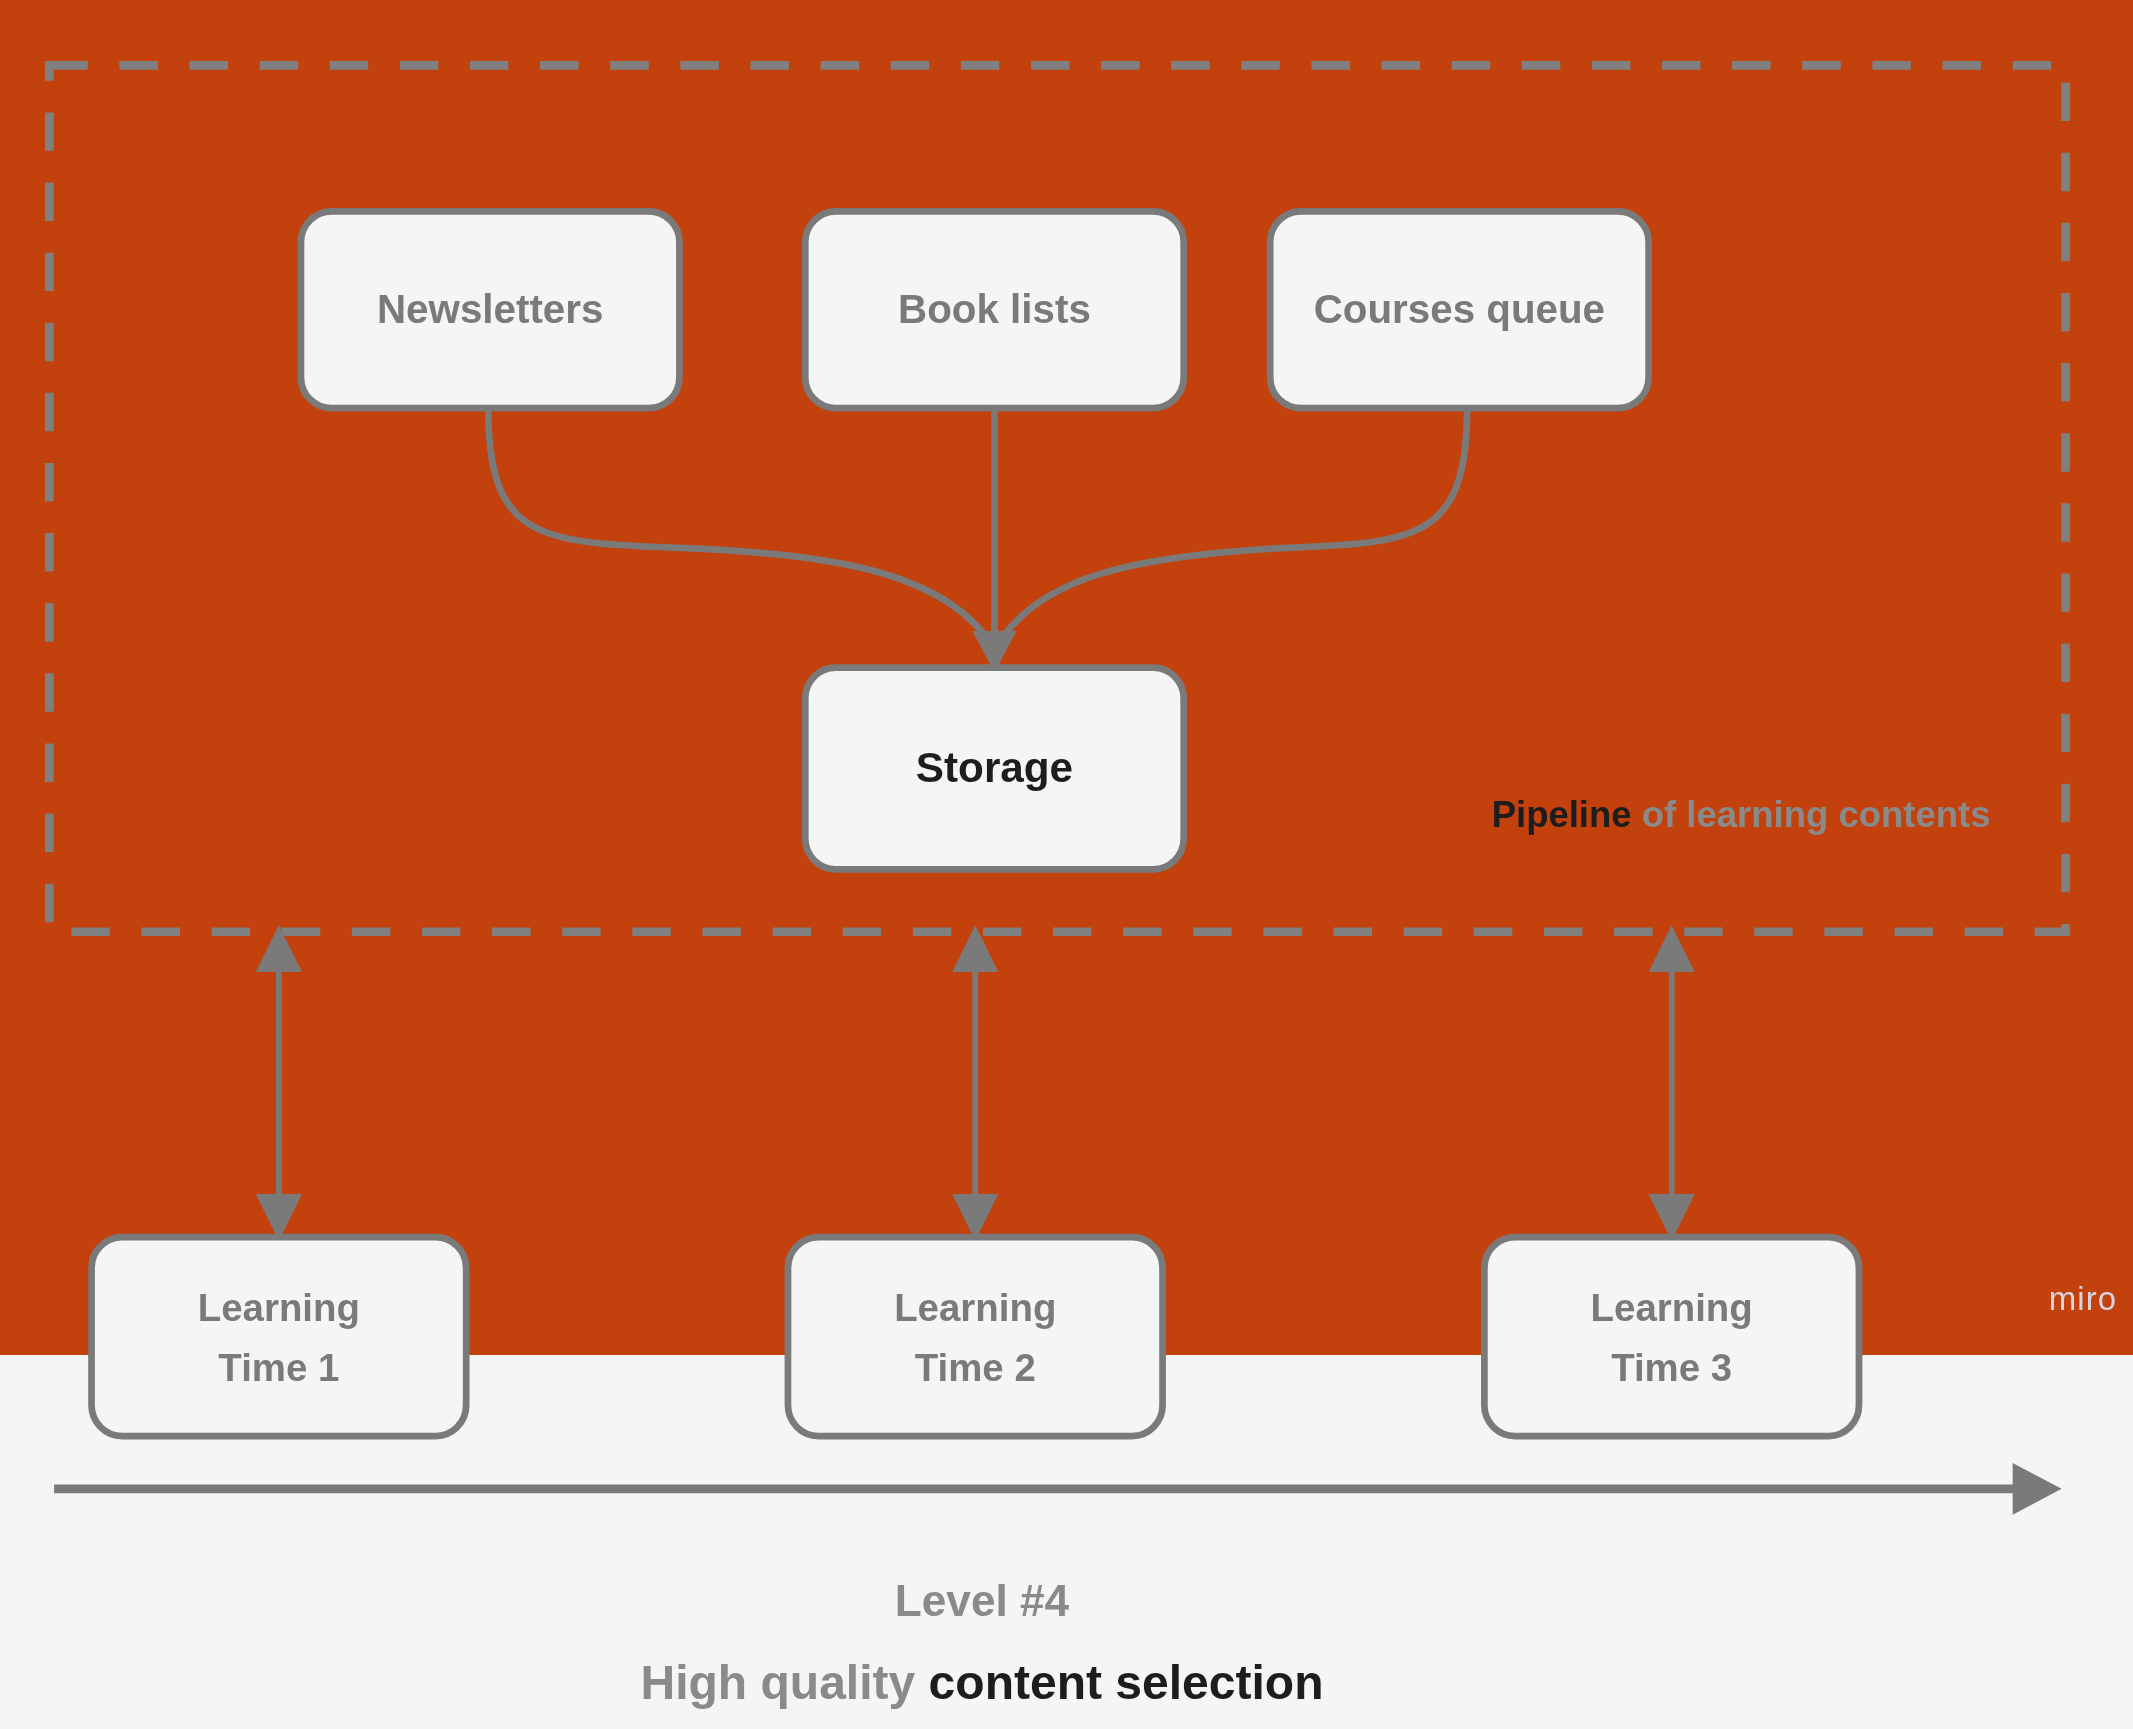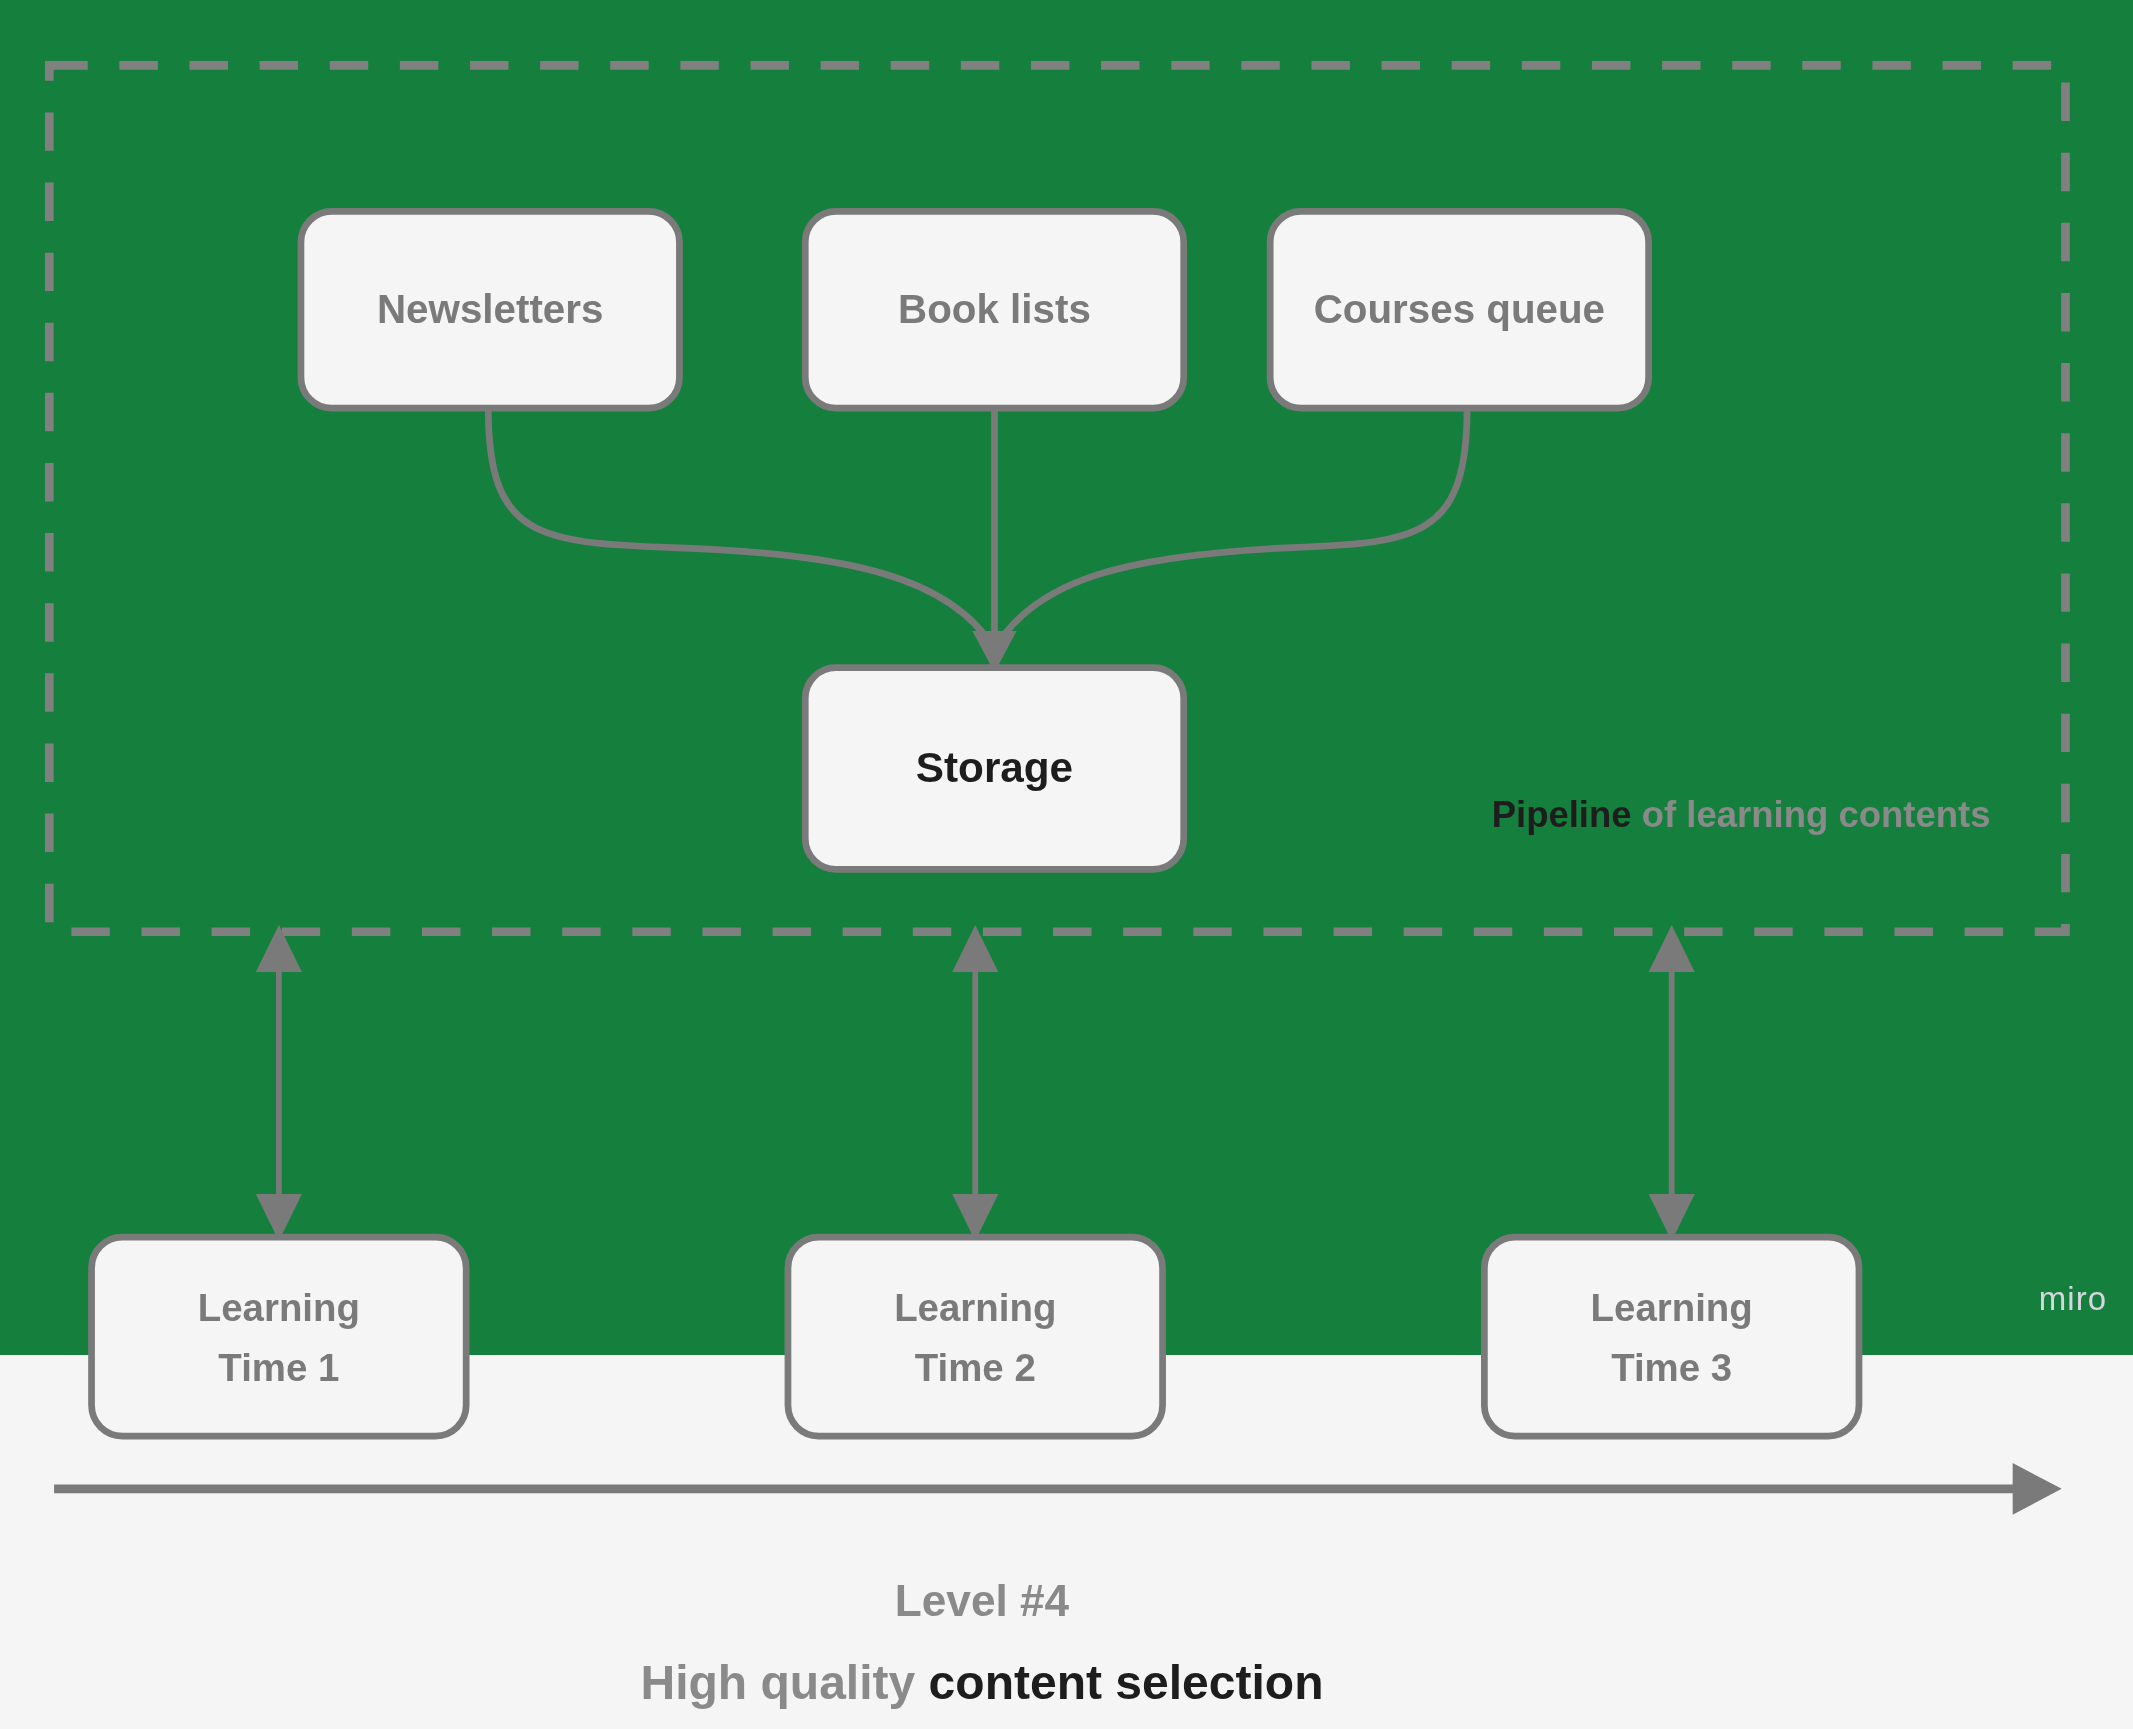--- a/index.html
+++ b/index.html
@@ -10,21 +10,21 @@
   body {
     width: 2134px;
     height: 1729px;
     overflow: hidden;
     font-family: "Liberation Sans", sans-serif;
   }
   #diagram-root {
     position: relative;
     width: 2134px;
     height: 1355px;
-    background: #15803d;
+    background: #c2410c;
   }
   svg.canvas {
     position: absolute;
     top: 0;
     left: 0;
     width: 2134px;
     height: 1729px;
     display: block;
   }
   .node-label {
@@ -77,21 +77,21 @@
   .txt-dark { fill: #1d1d1d; }
   .region-label {
     font-family: "Liberation Sans", sans-serif;
     font-weight: bold;
     font-size: 38px;
     text-anchor: end;
     dominant-baseline: middle;
   }
   .watermark {
     position: absolute;
-    right: 27px;
+    right: 17px;
     bottom: 37px;
     font-family: "Liberation Sans", sans-serif;
     font-size: 33px;
     color: #d6d6de;
     letter-spacing: 1px;
     user-select: none;
   }
 </style>
 </head>
 <body>

